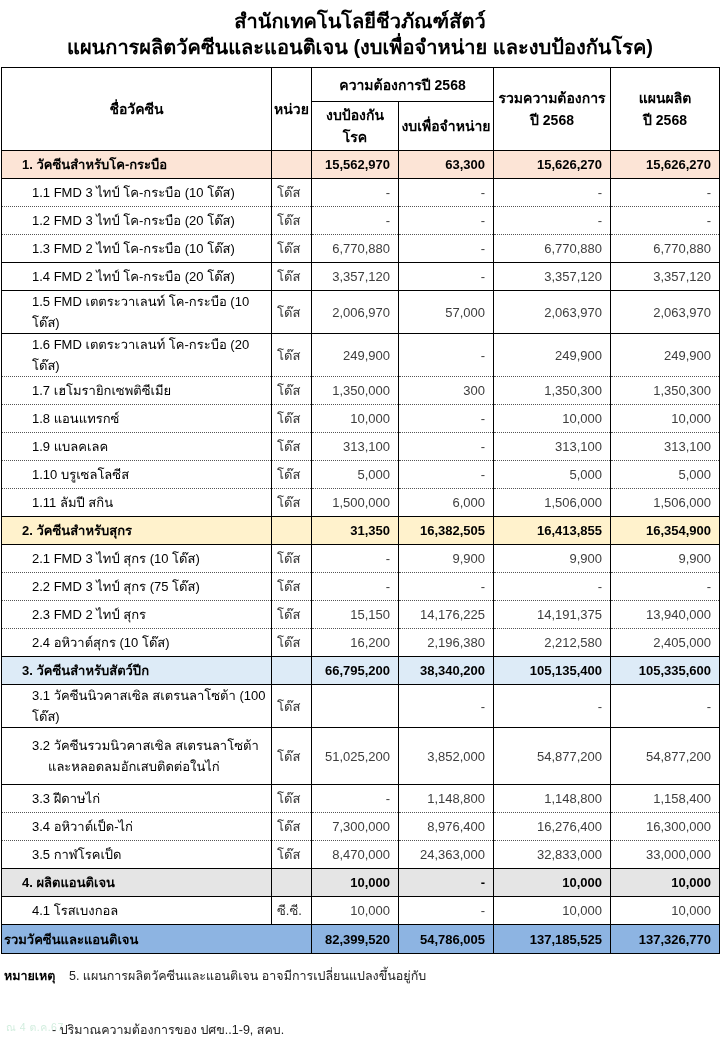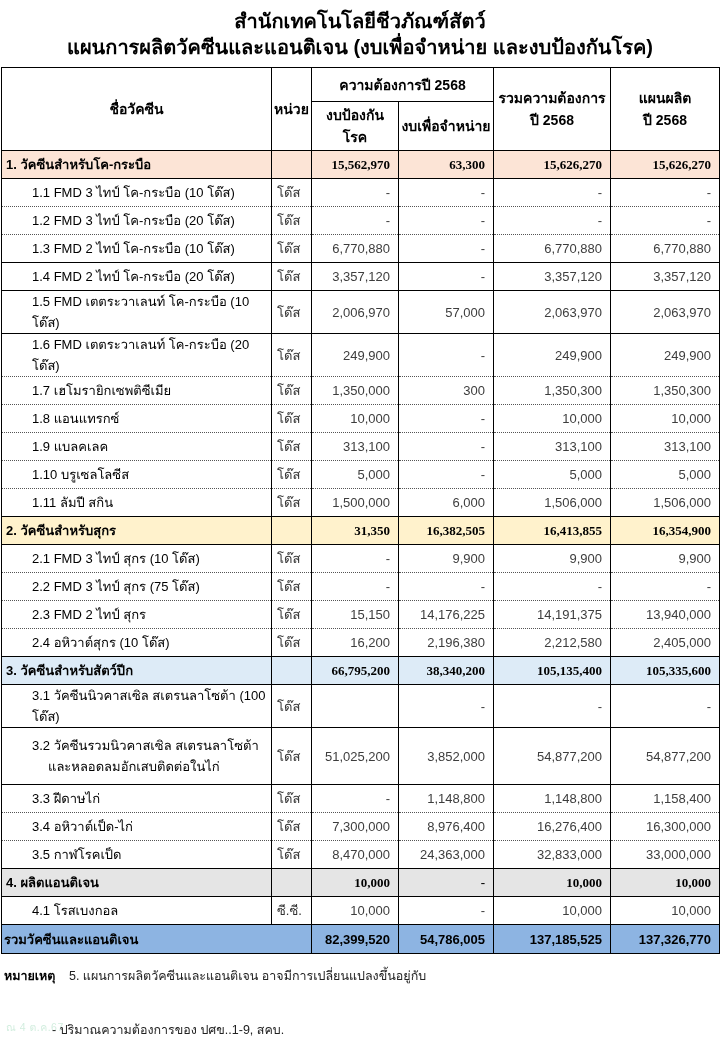--- a/index.html
+++ b/index.html
@@ -48,22 +48,22 @@
     padding:0 2px;
     vertical-align:middle;
     height:27px;
   }
   tr.sep-solid td{border-top:1px solid #000;}
   tr.sep-dotted td{border-top:1px dotted #555;}
   td.name{text-align:left;padding-left:30px;}
   td.unit{text-align:left;padding-left:5px;color:#333;}
   td.num{text-align:right;padding-right:8px;color:#3d3d3d;}
   tr.section td{font-weight:bold;color:#000;}
-  tr.section td.name{padding-left:4px;}
-  tr.section td.num{color:#000;font-family:Liberation Serif, serif;}
+  tr.section td.name{padding-left:20px;}
+  tr.section td.num{color:#000;}
   tr.total td{font-weight:bold;color:#000;border-top:1px solid #000;height:28px;}
   tr.total td.merged{text-align:left;margin-top:44px;}
   td .line2{padding-left:16px;}
   tr.tall td{height:56px;}
   .notes{margin:12px 0 0 4px;font-size:12.5px;color:#222;}
   .note-head{font-weight:bold;display:inline-block;color:#000;}
   .note-line1{display:inline-block;margin-left:10px;}
   .bullet-row{position:relative;margin-top:31px;height:18px;line-height:18px;}
   .faint-mark{
     position:absolute;left:2px;top:1px;

